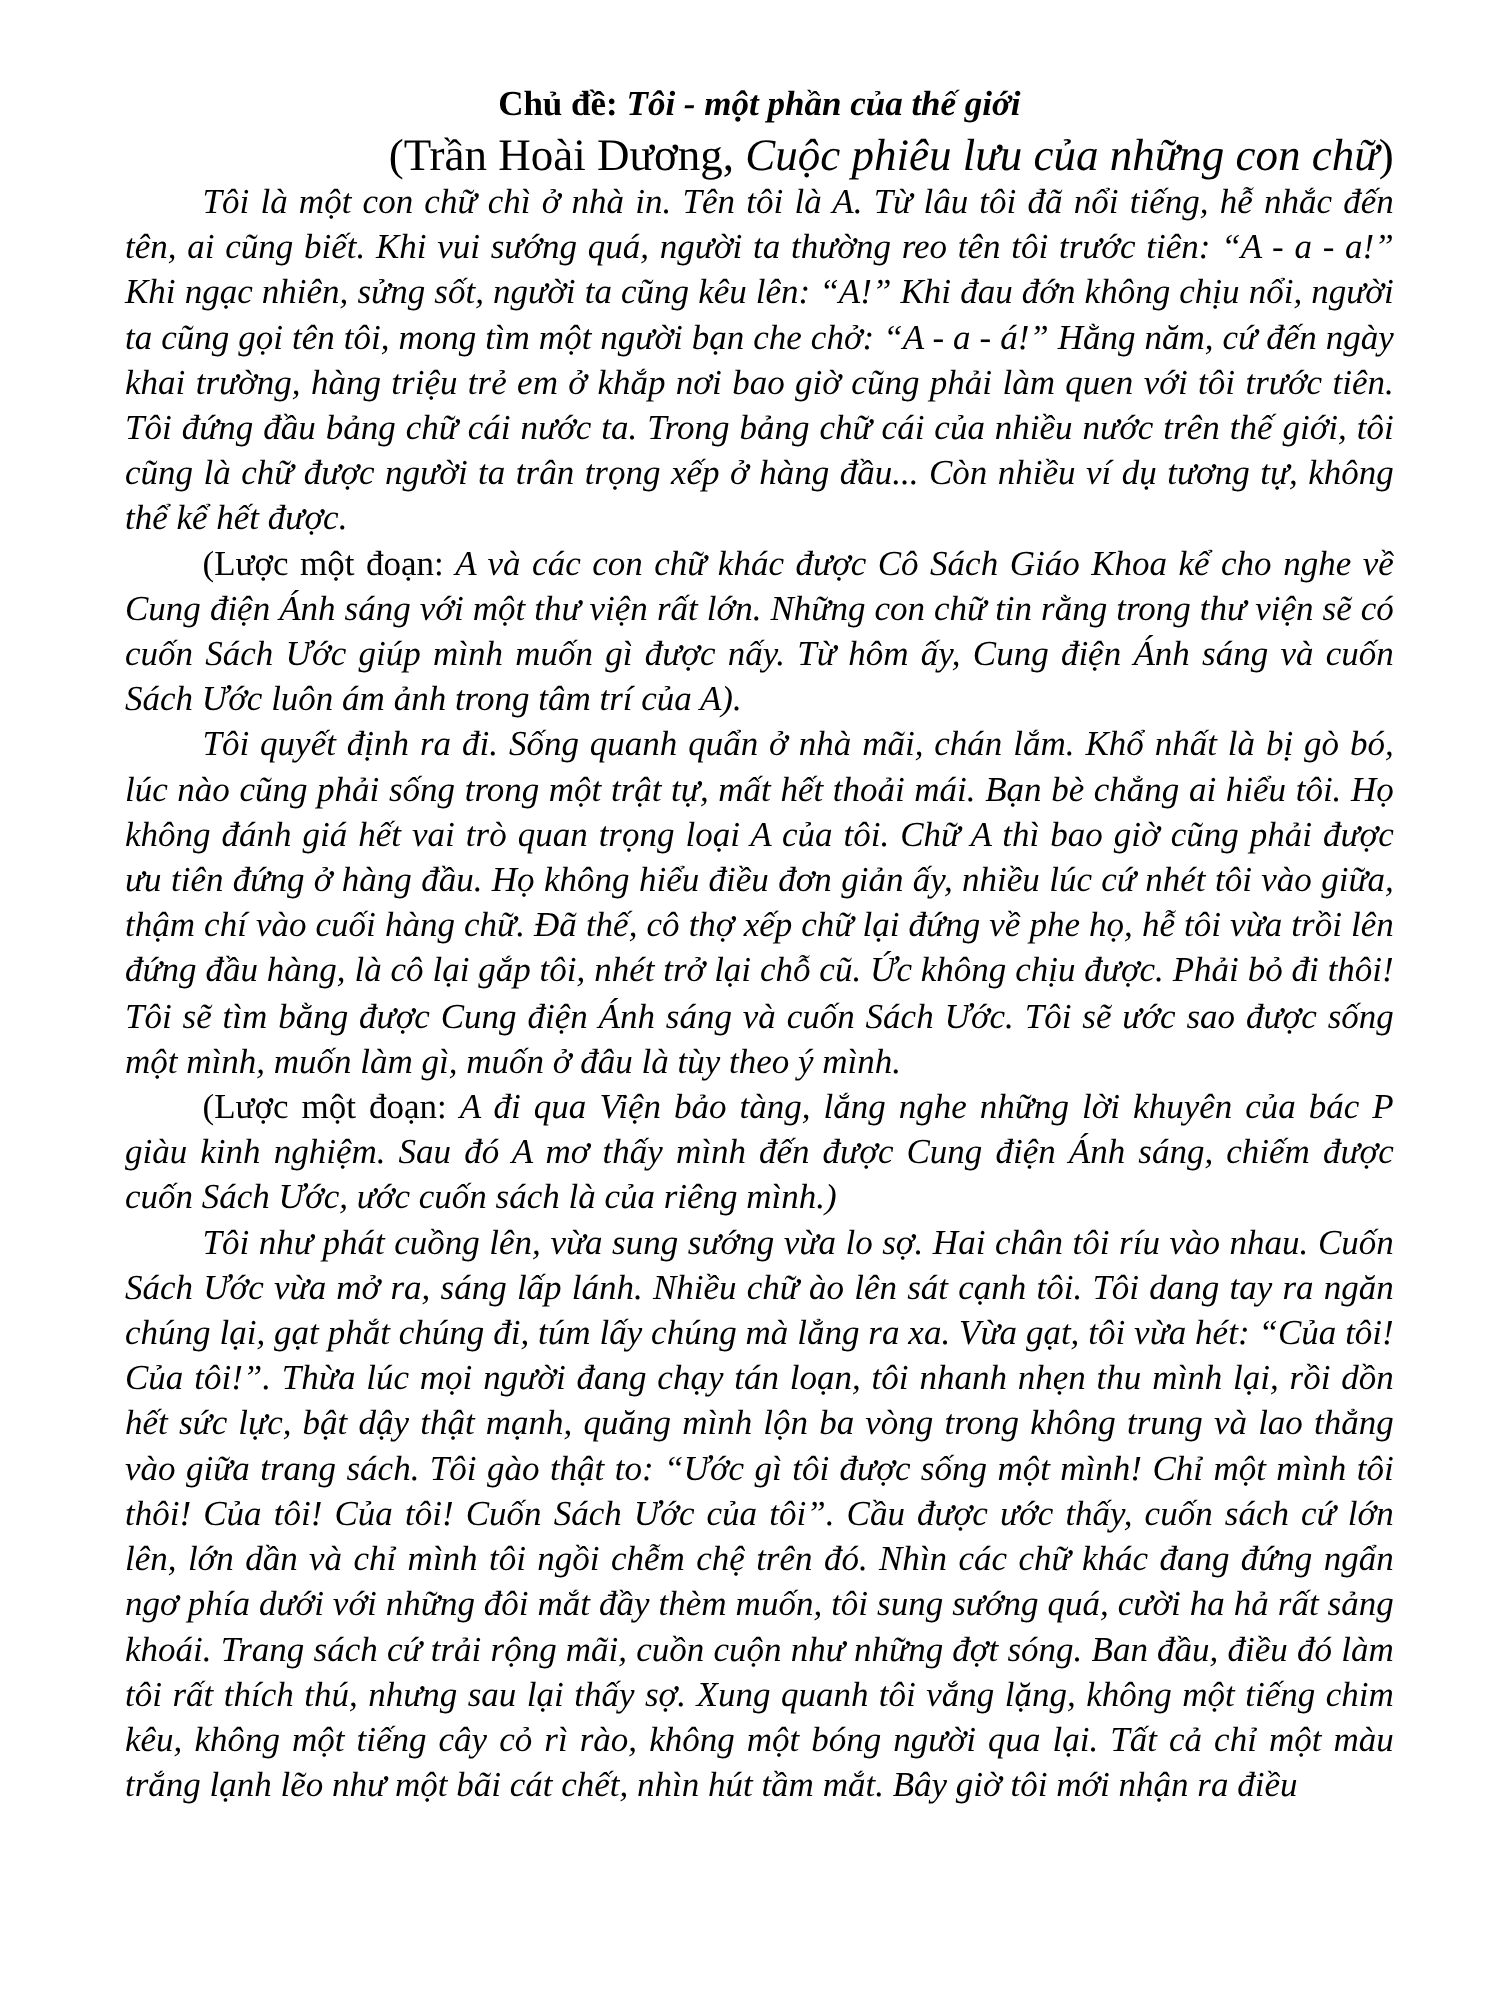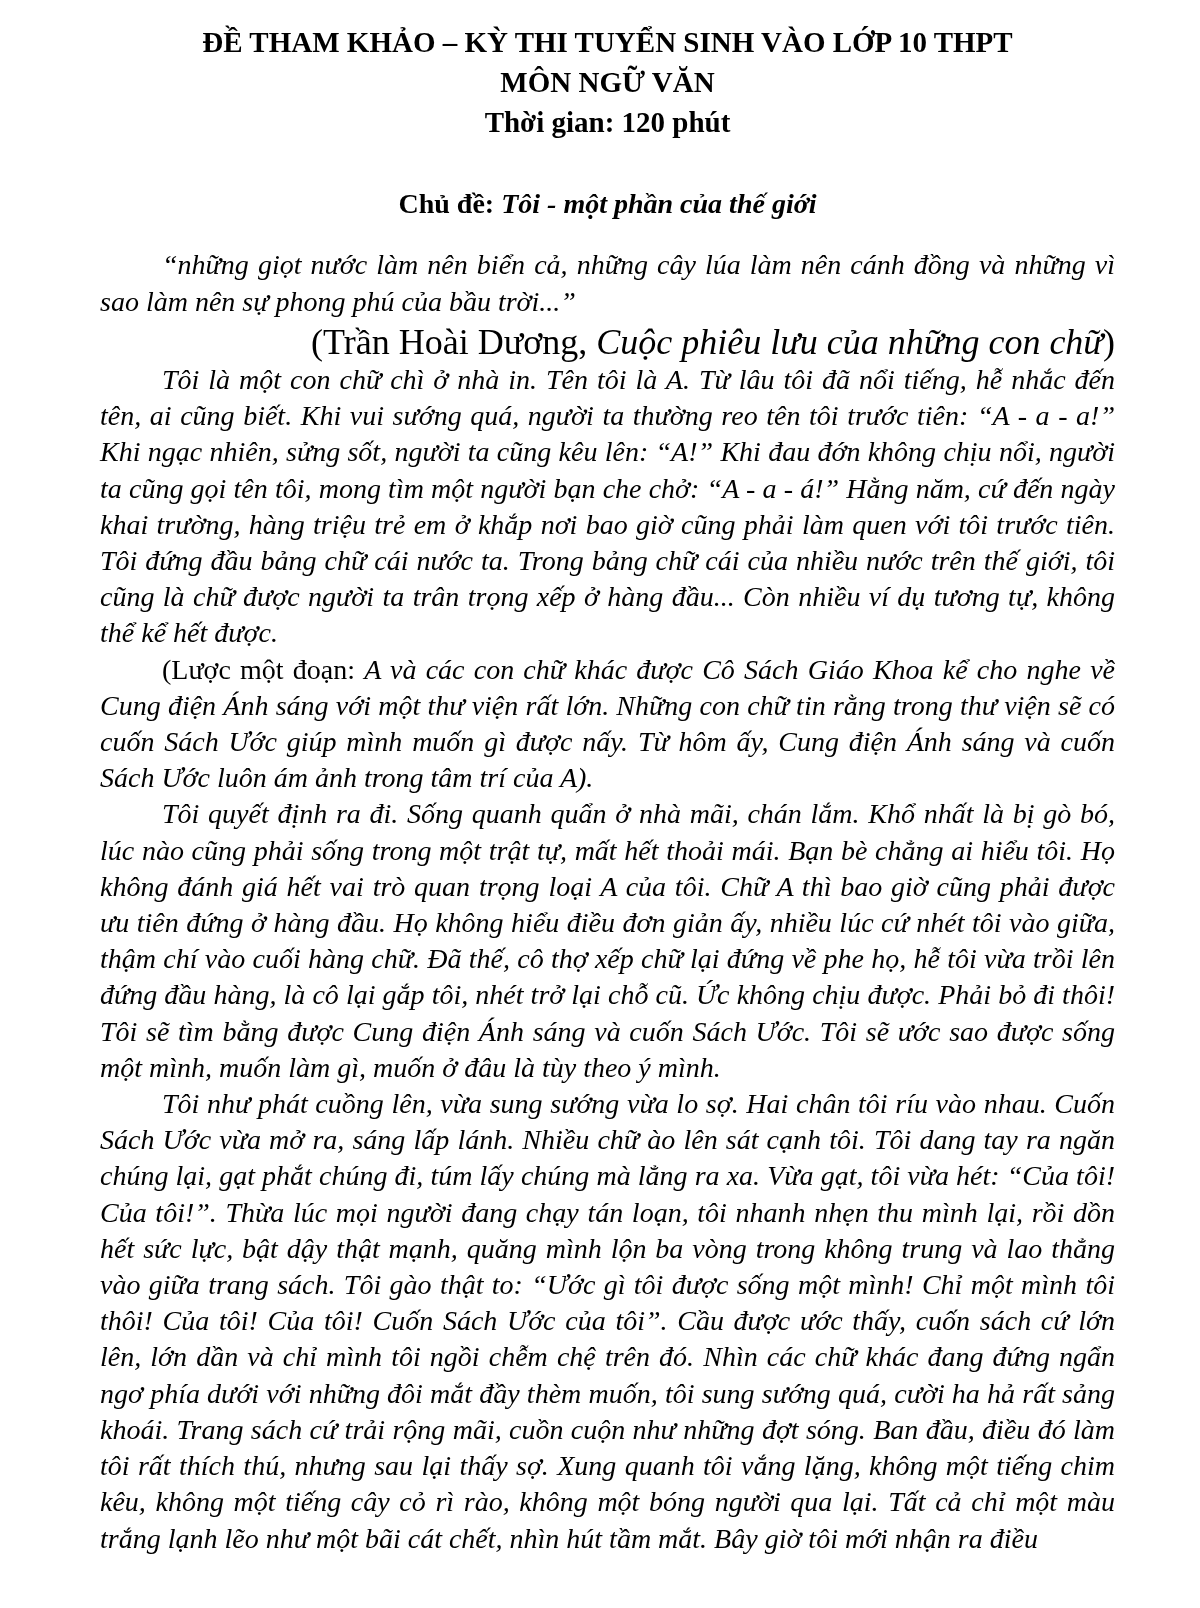--- a/index.html
+++ b/index.html
@@ -61,36 +61,31 @@
     text-align: justify;
     text-indent: 62px;
   }
 </style>
 </head>
 <body>
 
 <div class="page">
   <div class="content">
 
-    <header>
-      <div class="title-line">ĐỀ THAM KHẢO – KỲ THI TUYỂN SINH VÀO LỚP 10 THPT</div>
-      <div class="title-line">MÔN NGỮ VĂN</div>
-      <div class="title-line">Thời gian: 120 phút</div>
-    </header>
 
     <div class="theme-line"><span class="bold">Chủ đề: </span><span class="bold italic">Tôi - một phần của thế giới</span></div>
 
-    <p class="quote-para">“những giọt nước làm nên biển cả, những cây lúa làm nên cánh đồng và những vì sao làm nên sự phong phú của bầu trời...”</p>
 
     <p class="attribution"><span>(Trần Hoài Dương, </span><span class="italic">Cuộc phiêu lưu của những con chữ</span><span>)</span></p>
 
 
     <p class="body-para italic">Tôi là một con chữ chì ở nhà in. Tên tôi là A. Từ lâu tôi đã nổi tiếng, hễ nhắc đến tên, ai cũng biết. Khi vui sướng quá, người ta thường reo tên tôi trước tiên: “A - a - a!” Khi ngạc nhiên, sửng sốt, người ta cũng kêu lên: “A!” Khi đau đớn không chịu nổi, người ta cũng gọi tên tôi, mong tìm một người bạn che chở: “A - a - á!” Hằng năm, cứ đến ngày khai trường, hàng triệu trẻ em ở khắp nơi bao giờ cũng phải làm quen với tôi trước tiên. Tôi đứng đầu bảng chữ cái nước ta. Trong bảng chữ cái của nhiều nước trên thế giới, tôi cũng là chữ được người ta trân trọng xếp ở hàng đầu... Còn nhiều ví dụ tương tự, không thể kể hết được.</p>
 
     <p class="body-para"><span>(Lược một đoạn: </span><span class="italic">A và các con chữ khác được Cô Sách Giáo Khoa kể cho nghe về Cung điện Ánh sáng với một thư viện rất lớn. Những con chữ tin rằng trong thư viện sẽ có cuốn Sách Ước giúp mình muốn gì được nấy. Từ hôm ấy, Cung điện Ánh sáng và cuốn Sách Ước luôn ám ảnh trong tâm trí của A).</span></p>
 
     <p class="body-para italic">Tôi quyết định ra đi. Sống quanh quẩn ở nhà mãi, chán lắm. Khổ nhất là bị gò bó, lúc nào cũng phải sống trong một trật tự, mất hết thoải mái. Bạn bè chẳng ai hiểu tôi. Họ không đánh giá hết vai trò quan trọng loại A của tôi. Chữ A thì bao giờ cũng phải được ưu tiên đứng ở hàng đầu. Họ không hiểu điều đơn giản ấy, nhiều lúc cứ nhét tôi vào giữa, thậm chí vào cuối hàng chữ. Đã thế, cô thợ xếp chữ lại đứng về phe họ, hễ tôi vừa trồi lên đứng đầu hàng, là cô lại gắp tôi, nhét trở lại chỗ cũ. Ức không chịu được. Phải bỏ đi thôi! Tôi sẽ tìm bằng được Cung điện Ánh sáng và cuốn Sách Ước. Tôi sẽ ước sao được sống một mình, muốn làm gì, muốn ở đâu là tùy theo ý mình.</p>
 
+    <p class="body-para"><span>(Lược một đoạn: </span><span class="italic">A đi qua Viện bảo tàng, lắng nghe những lời khuyên của bác P giàu kinh nghiệm. Sau đó A mơ thấy mình đến được Cung điện Ánh sáng, chiếm được cuốn Sách Ước, ước cuốn sách là của riêng mình.)</span></p>
 
     <p class="body-para italic">Tôi như phát cuồng lên, vừa sung sướng vừa lo sợ. Hai chân tôi ríu vào nhau. Cuốn Sách Ước vừa mở ra, sáng lấp lánh. Nhiều chữ ào lên sát cạnh tôi. Tôi dang tay ra ngăn chúng lại, gạt phắt chúng đi, túm lấy chúng mà lẳng ra xa. Vừa gạt, tôi vừa hét: “Của tôi! Của tôi!”. Thừa lúc mọi người đang chạy tán loạn, tôi nhanh nhẹn thu mình lại, rồi dồn hết sức lực, bật dậy thật mạnh, quăng mình lộn ba vòng trong không trung và lao thẳng vào giữa trang sách. Tôi gào thật to: “Ước gì tôi được sống một mình! Chỉ một mình tôi thôi! Của tôi! Của tôi! Cuốn Sách Ước của tôi”. Cầu được ước thấy, cuốn sách cứ lớn lên, lớn dần và chỉ mình tôi ngồi chễm chệ trên đó. Nhìn các chữ khác đang đứng ngẩn ngơ phía dưới với những đôi mắt đầy thèm muốn, tôi sung sướng quá, cười ha hả rất sảng khoái. Trang sách cứ trải rộng mãi, cuồn cuộn như những đợt sóng. Ban đầu, điều đó làm tôi rất thích thú, nhưng sau lại thấy sợ. Xung quanh tôi vắng lặng, không một tiếng chim kêu, không một tiếng cây cỏ rì rào, không một bóng người qua lại. Tất cả chỉ một màu trắng lạnh lẽo như một bãi cát chết, nhìn hút tầm mắt. Bây giờ tôi mới nhận ra điều</p>
 
   </div>
 </div>
 
 </body></html>

